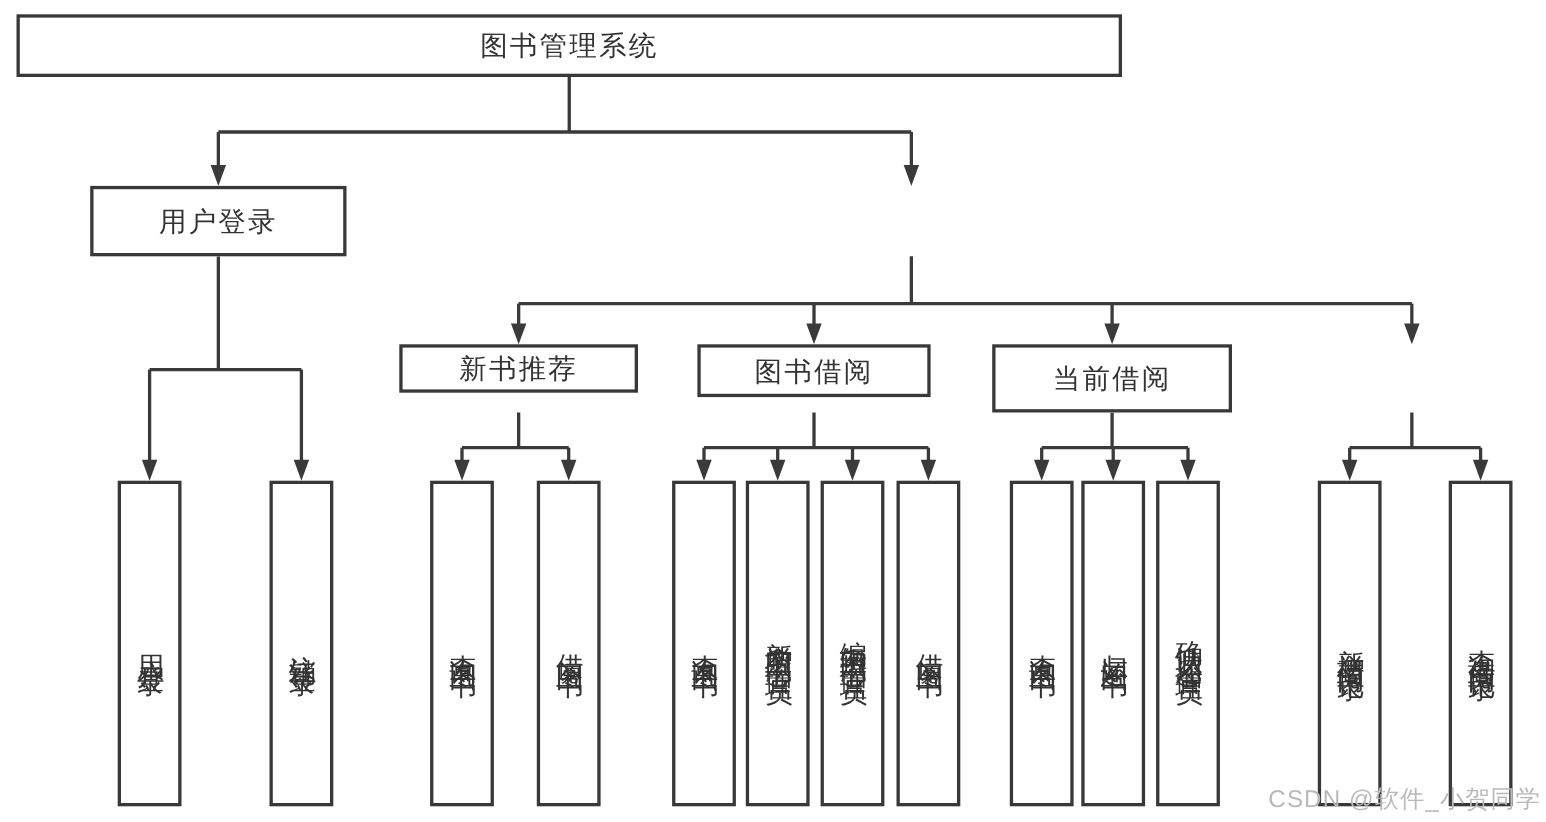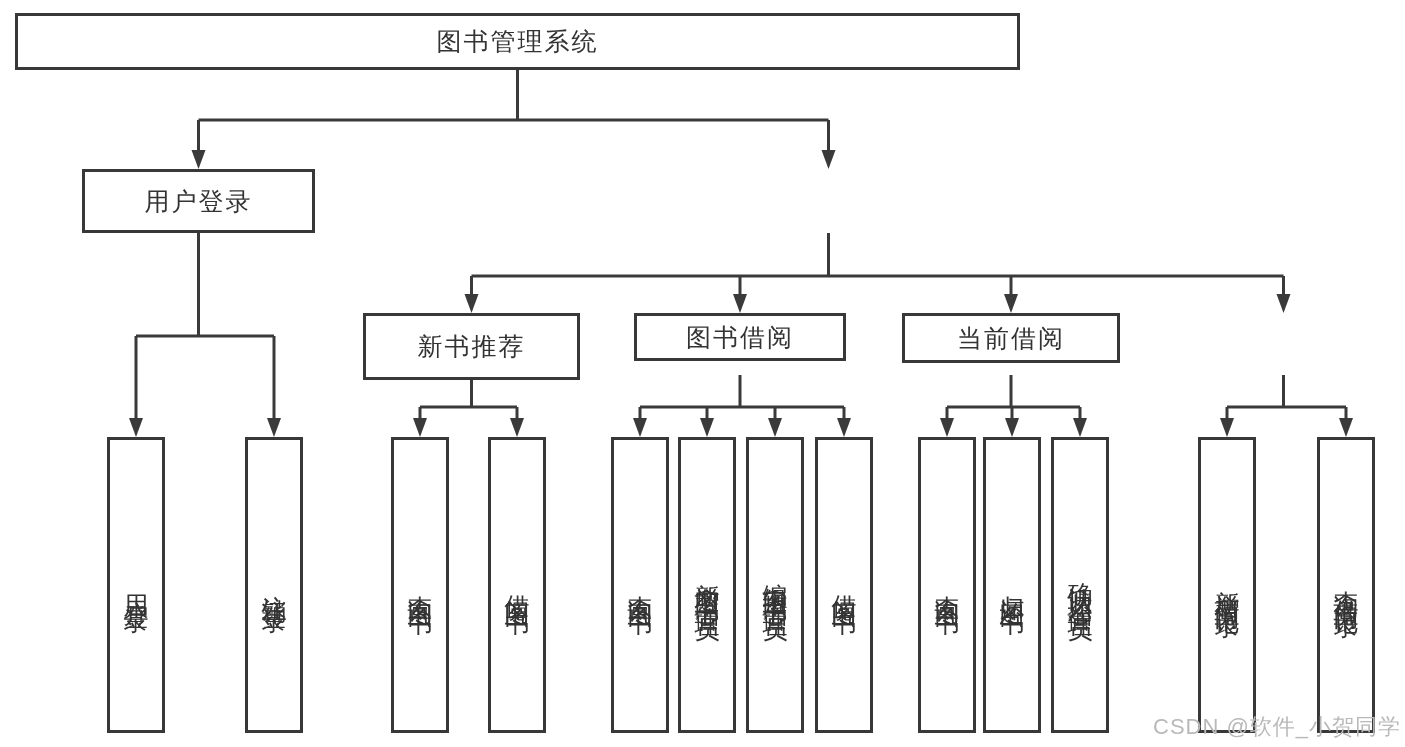--- a/index.html
+++ b/index.html
@@ -81,23 +81,23 @@
         <polygon points="1220,418 1234,418 1227,437"></polygon>
         <line x1="1346" y1="407" x2="1346" y2="425" stroke="#3a3a3a" stroke-width="3"></line>
         <polygon points="1339,418 1353,418 1346,437"></polygon>
       </g>
   </svg>
 
   <div class="box" style="left:15px;top:13px;width:1005px;height:57px">图书管理系统</div>
 
   <div class="box" style="left:82px;top:169px;width:233px;height:64px">用户登录</div>
 
-  <div class="box" style="left:363px;top:313px;width:217px;height:67px">新书推荐</div>
+  <div class="box" style="left:363px;top:313px;width:217px;height:44px">新书推荐</div>
   <div class="box" style="left:634px;top:313px;width:212px;height:48px">图书借阅</div>
-  <div class="box" style="left:902px;top:313px;width:218px;height:50px">当前借阅</div>
+  <div class="box" style="left:902px;top:313px;width:218px;height:62px">当前借阅</div>
 
   <div class="box v" style="left:107px;top:437px;width:58px;height:296px">用户登录</div>
   <div class="box v" style="left:245px;top:437px;width:58px;height:296px">注销登录</div>
 
   <div class="box v" style="left:391px;top:437px;width:58px;height:296px">查询图书</div>
   <div class="box v" style="left:488px;top:437px;width:58px;height:296px">借阅图书</div>
 
   <div class="box v" style="left:611px;top:437px;width:58px;height:296px">查询图书</div>
   <div class="box v" style="left:678px;top:437px;width:58px;height:296px">新增图书（管理员）</div>
   <div class="box v" style="left:746px;top:437px;width:58px;height:296px">编辑图书（管理员）</div>

